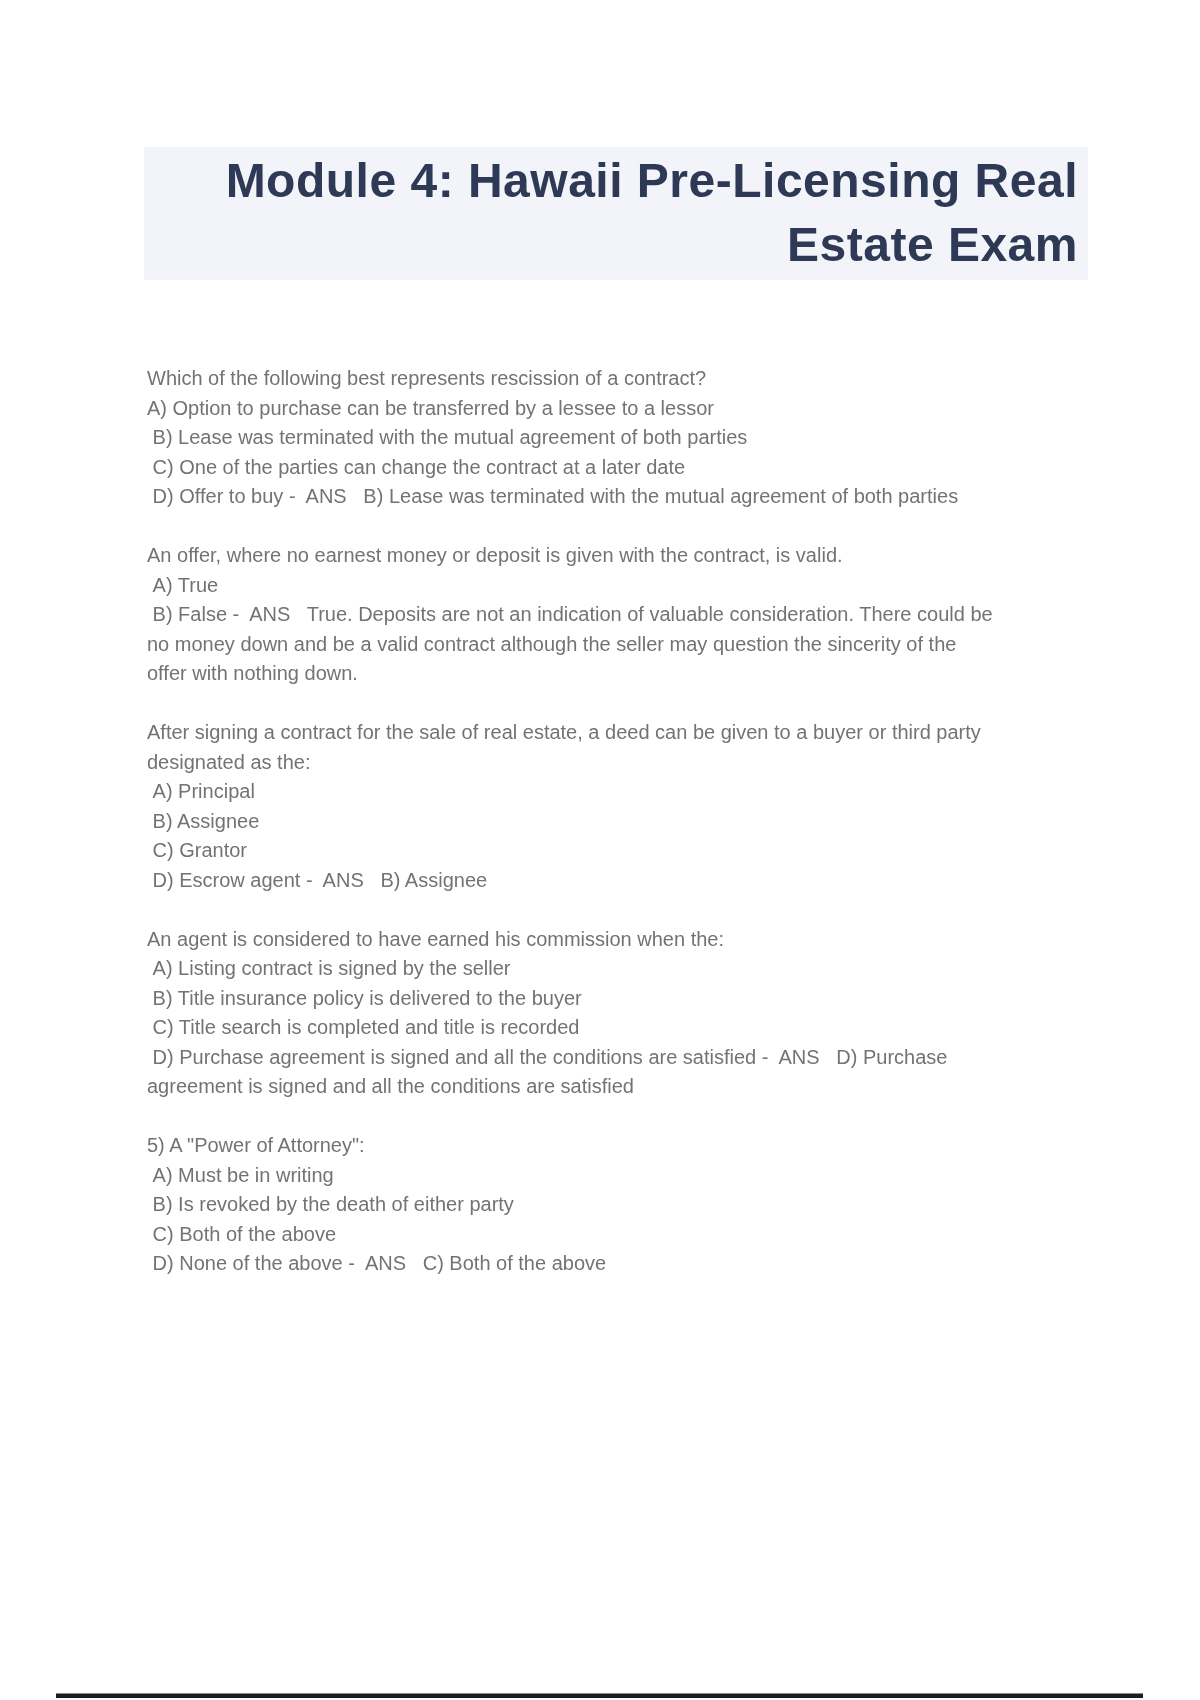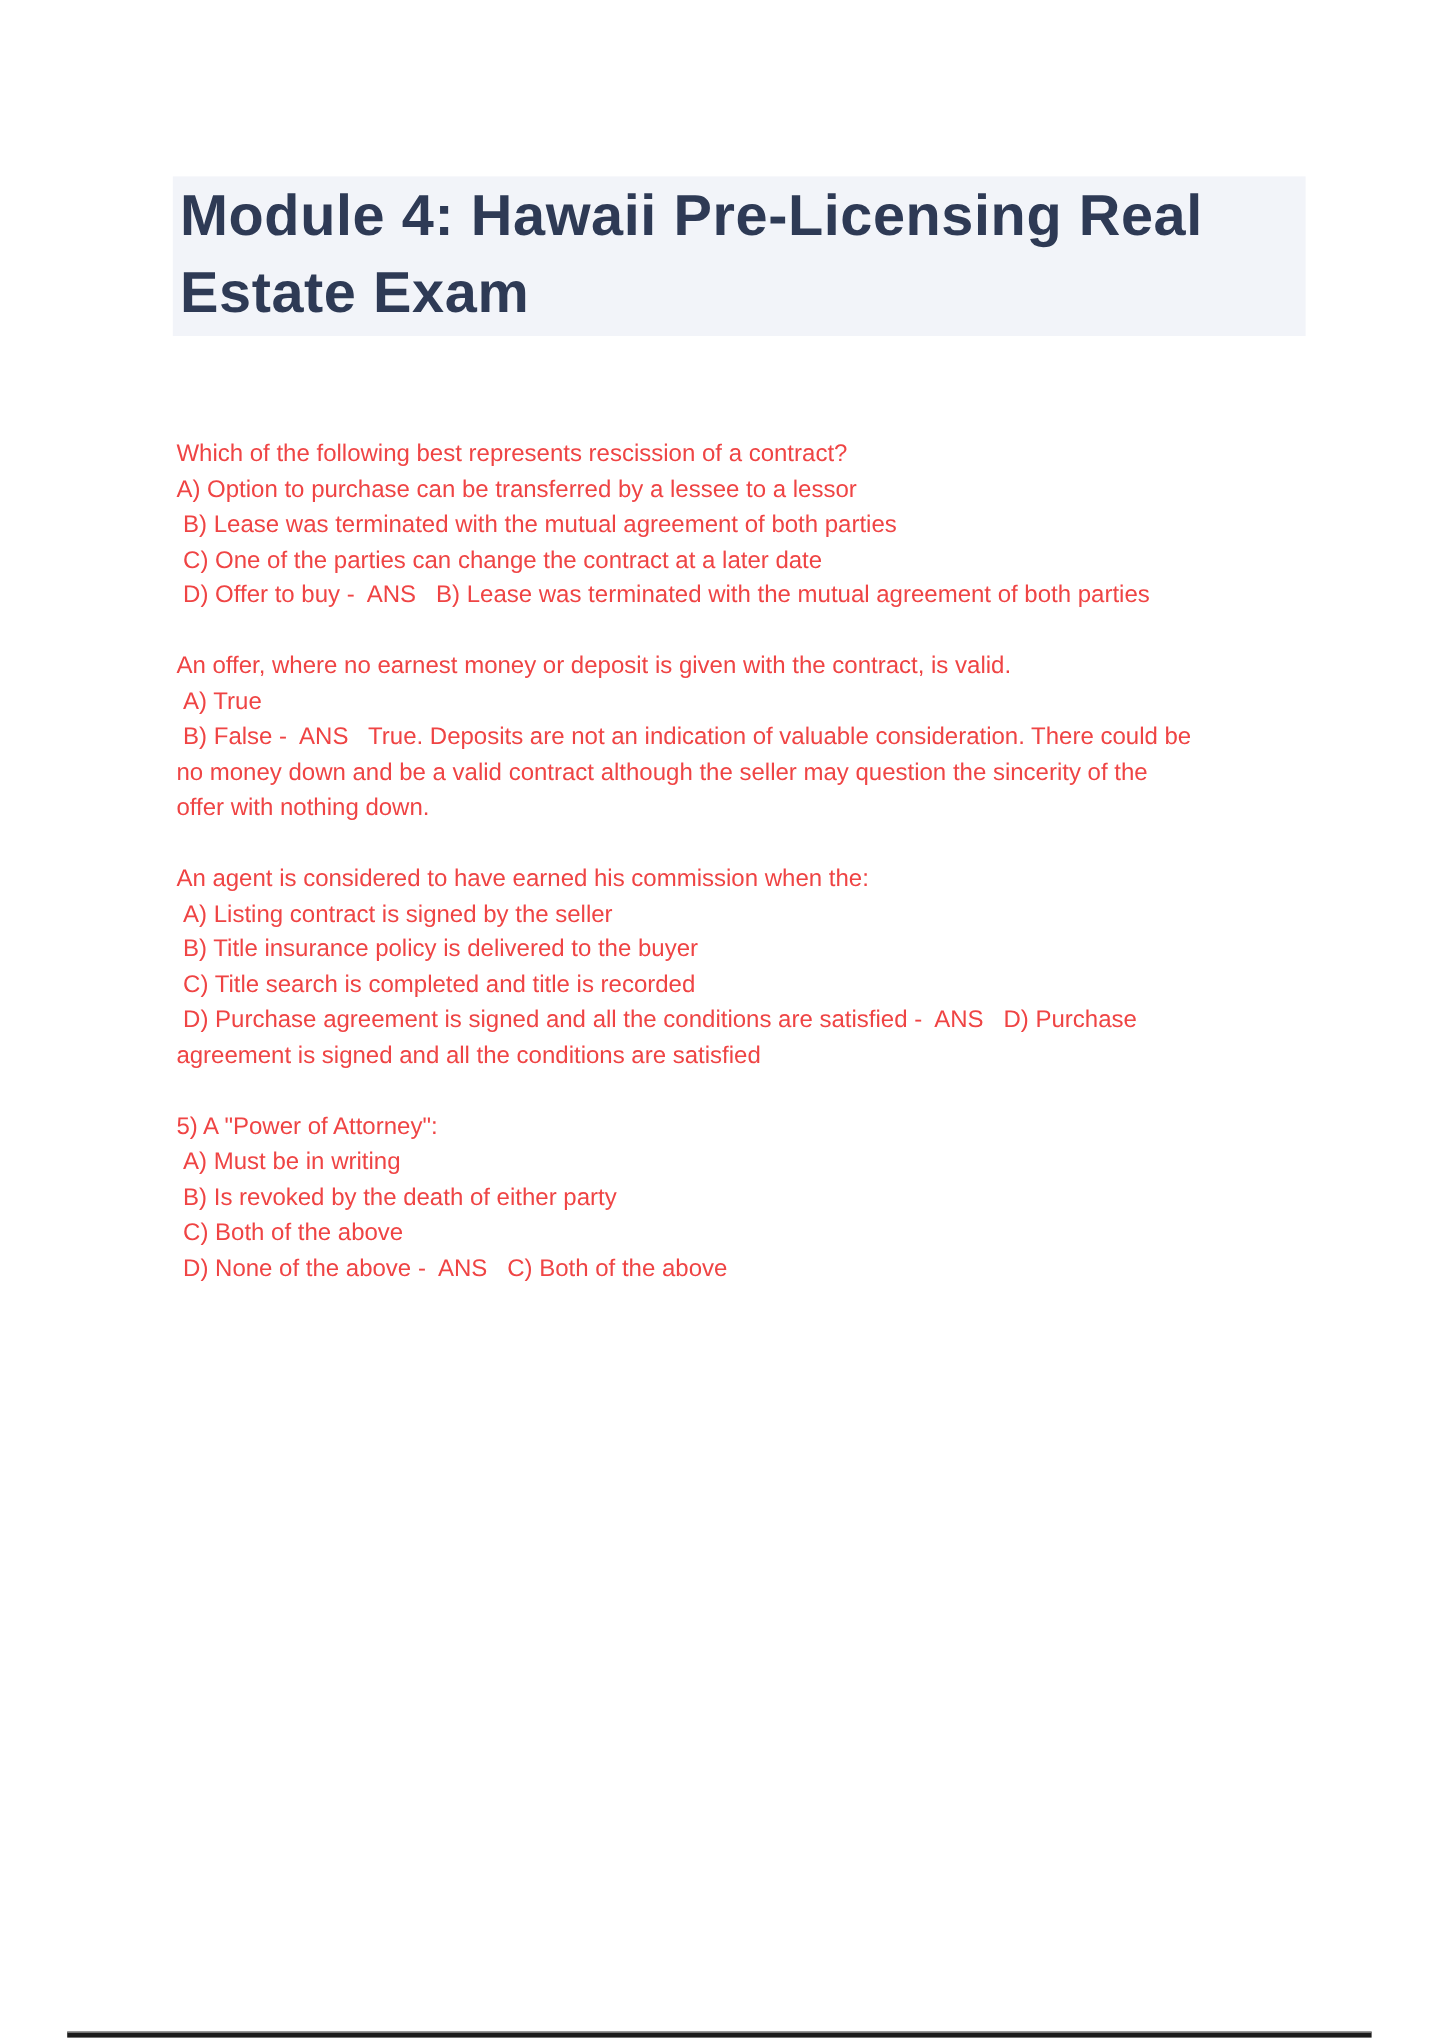--- a/index.html
+++ b/index.html
@@ -26,30 +26,31 @@
   }
   .doc-title {
     margin: 0;
     font-family: "Liberation Sans", sans-serif;
     font-size: 48px;
     line-height: 64px;
     font-weight: bold;
     color: #2e3a55;
     letter-spacing: 0.5px;
     white-space: pre-wrap;
+    text-align: right;
   }
   .body-text {
     position: absolute;
     left: 147px;
     top: 364px;
     width: 1005px;
     font-family: "Liberation Sans", sans-serif;
     font-size: 20px;
     line-height: 29.5px;
-    color: #ef4444;
+    color: #737373;
   }
   .question-block {
     white-space: pre-wrap;
     margin: 0 0 29.5px 0;
   }
   .question-block:last-child {
     margin-bottom: 0;
   }
   .page-separator {
     position: absolute;
@@ -75,20 +76,26 @@
     <div class="question-block">Which of the following best represents rescission of a contract?
 A) Option to purchase can be transferred by a lessee to a lessor
  B) Lease was terminated with the mutual agreement of both parties
  C) One of the parties can change the contract at a later date
  D) Offer to buy -  ANS   B) Lease was terminated with the mutual agreement of both parties</div>
     <div class="question-block">An offer, where no earnest money or deposit is given with the contract, is valid.
  A) True
  B) False -  ANS   True. Deposits are not an indication of valuable consideration. There could be
 no money down and be a valid contract although the seller may question the sincerity of the
 offer with nothing down.</div>
+    <div class="question-block">After signing a contract for the sale of real estate, a deed can be given to a buyer or third party
+designated as the:
+ A) Principal
+ B) Assignee
+ C) Grantor
+ D) Escrow agent -  ANS   B) Assignee</div>
     <div class="question-block">An agent is considered to have earned his commission when the:
  A) Listing contract is signed by the seller
  B) Title insurance policy is delivered to the buyer
  C) Title search is completed and title is recorded
  D) Purchase agreement is signed and all the conditions are satisfied -  ANS   D) Purchase
 agreement is signed and all the conditions are satisfied</div>
     <div class="question-block">5) A "Power of Attorney":
  A) Must be in writing
  B) Is revoked by the death of either party
  C) Both of the above

